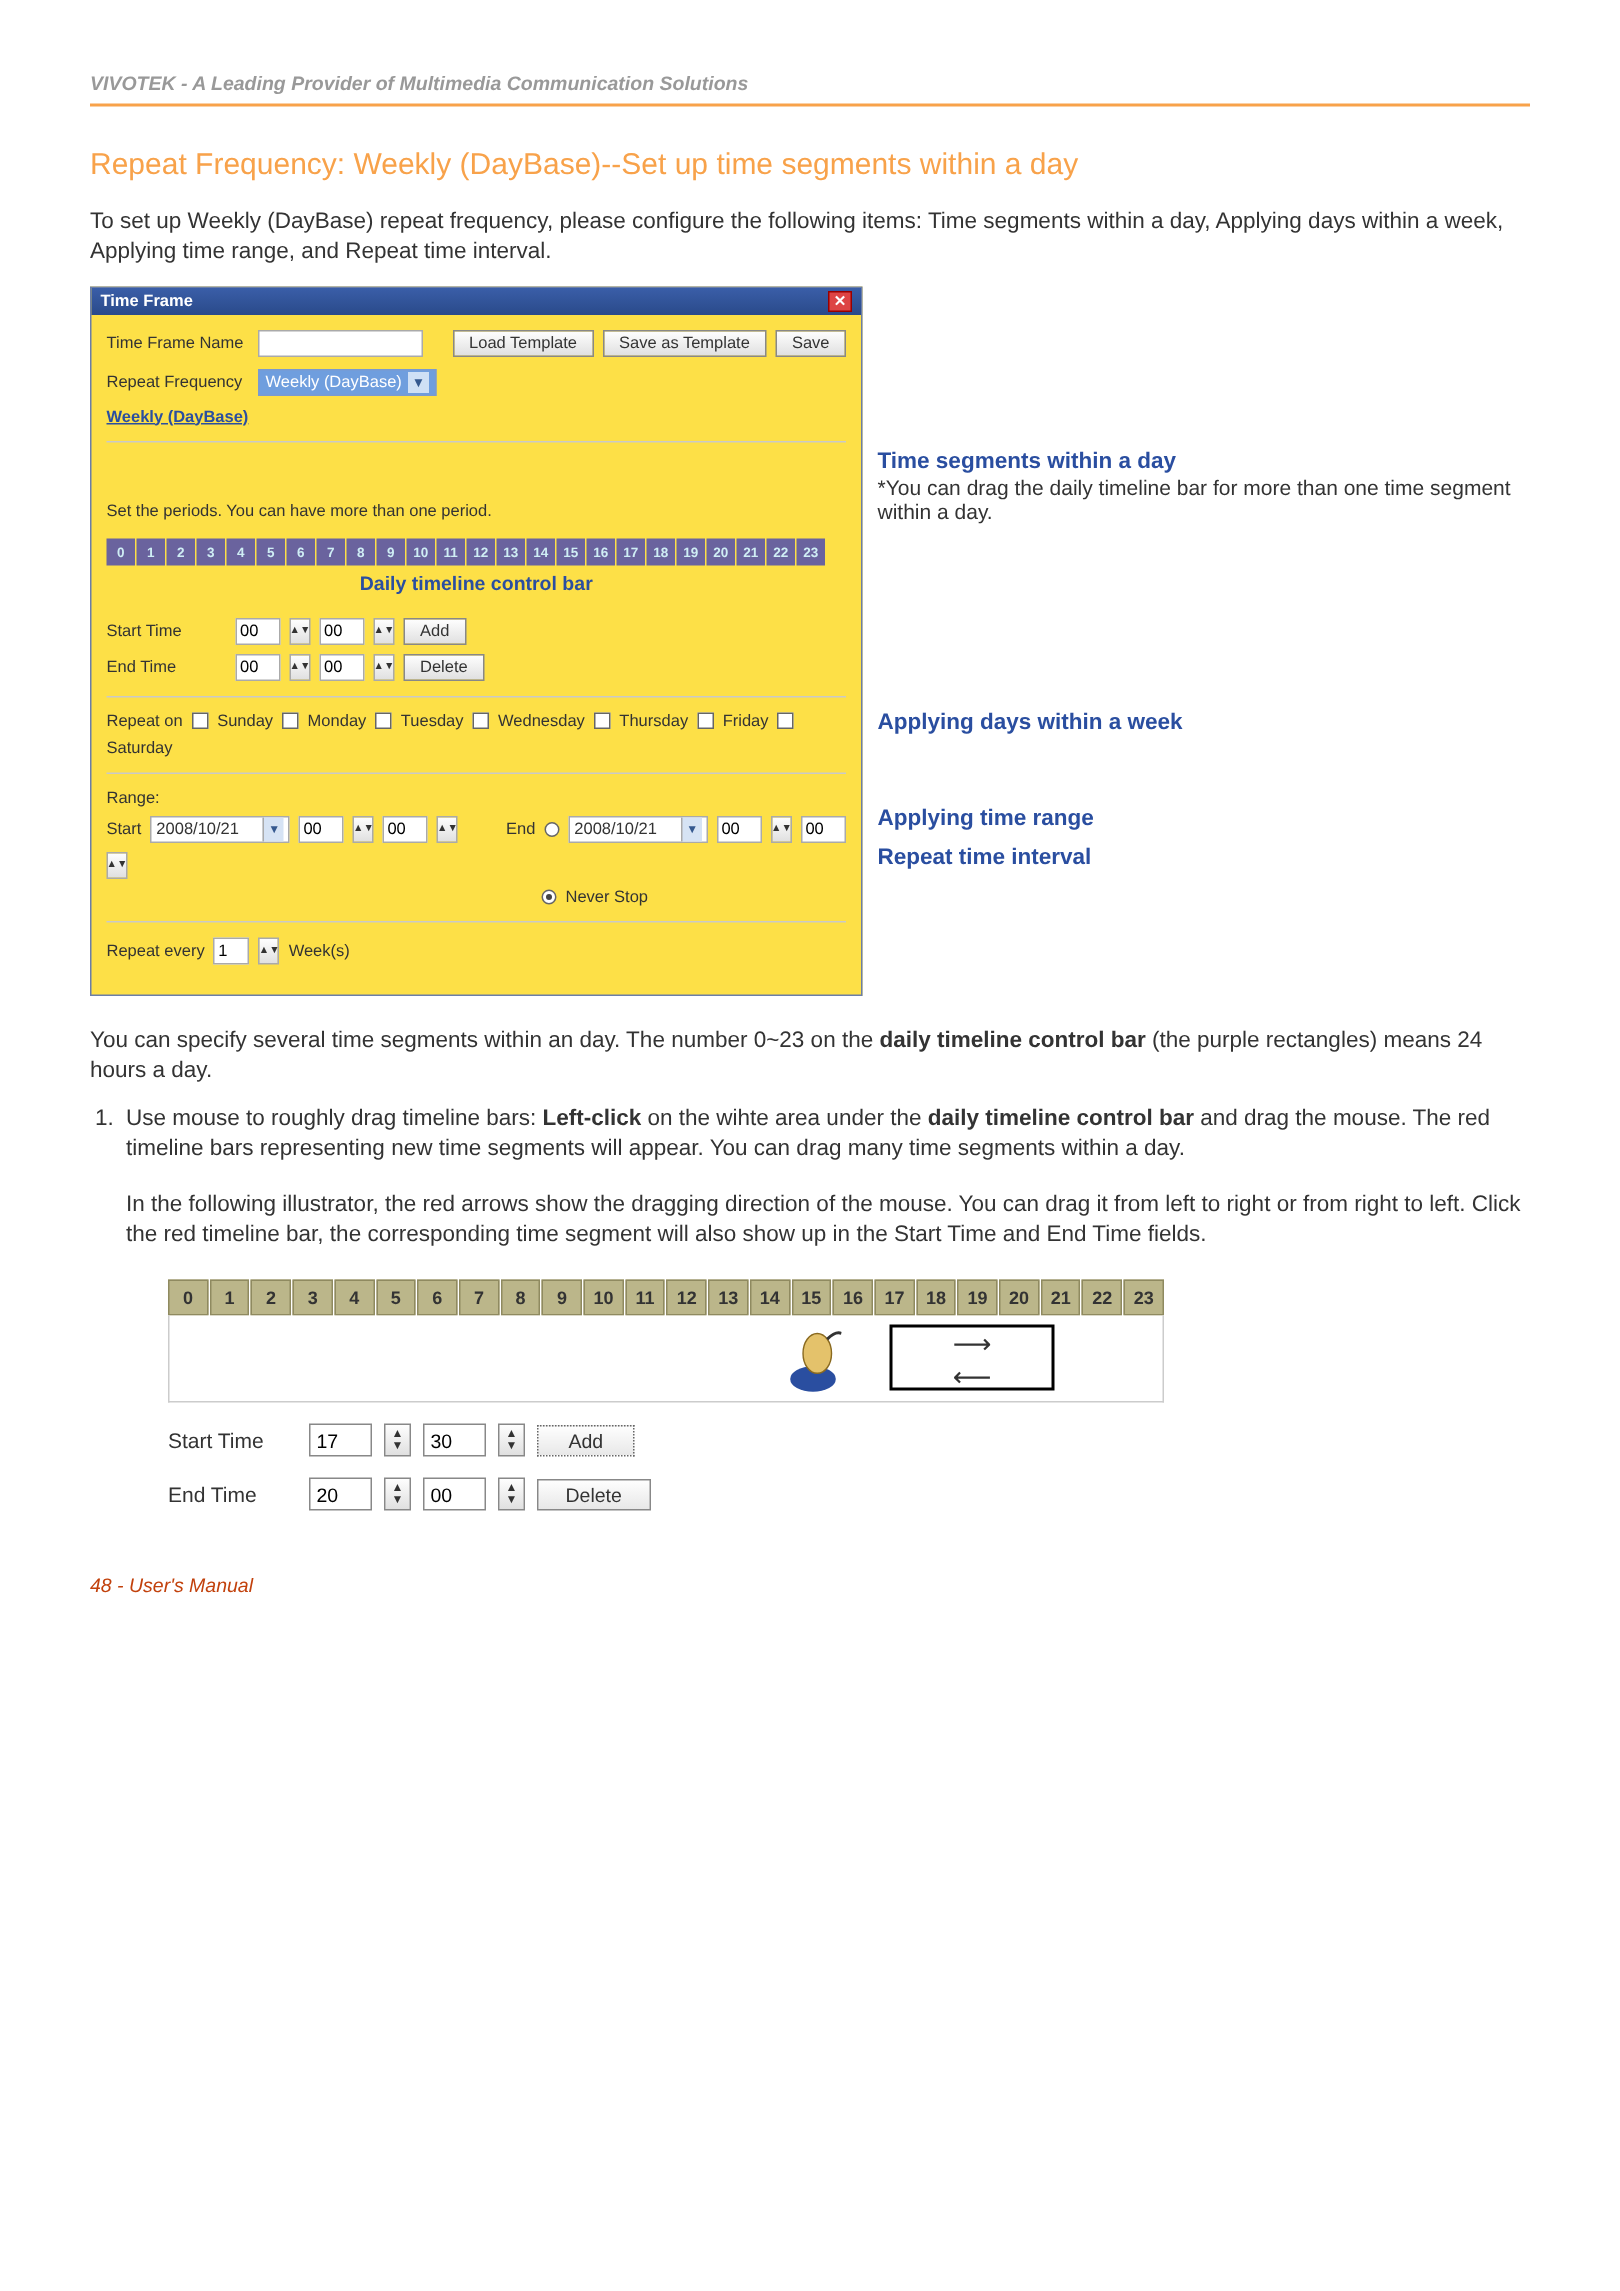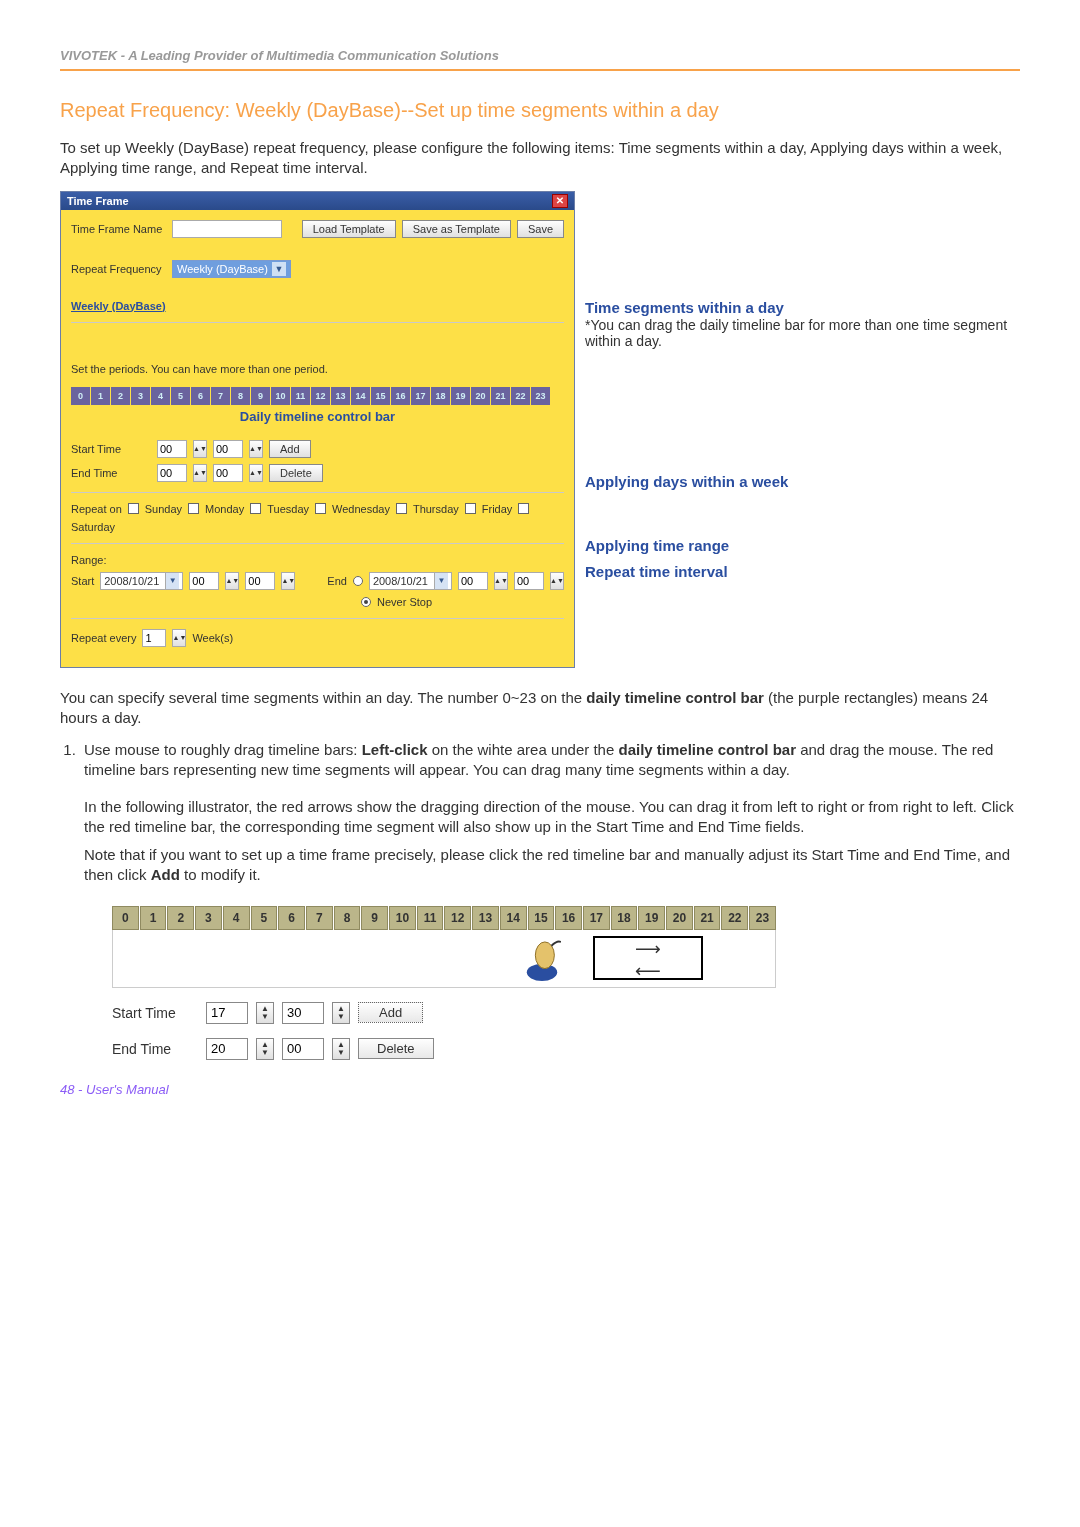--- a/index.html
+++ b/index.html
@@ -61,21 +61,21 @@
   }
   .dlg-close {
     background: #d44;
     color: #fff;
     width: 16px; height: 14px;
     font-size: 10px;
     display: flex; align-items: center; justify-content: center;
     border: 1px solid #900;
   }
   .dlg-body { padding: 10px 10px 12px 10px; }
-  .dlg-row { display: flex; align-items: center; gap: 6px; margin-bottom: 22px; flex-wrap: wrap; }
+  .dlg-row { display: flex; align-items: center; gap: 6px; margin-bottom: 8px; flex-wrap: wrap; }
   .dlg-label { width: 95px; }
   .txt {
     border: 1px solid #aaa;
     background: #fff;
     height: 18px;
     width: 110px;
     font-size: 11px;
     padding: 0 3px;
   }
   .btn {
@@ -141,21 +141,21 @@
   .spinbtn {
     border: 1px solid #aaa; background: linear-gradient(#fefefe,#e0e0e0);
     width: 14px; height: 18px;
     display: inline-flex; flex-direction: column; font-size: 7px; line-height: 7px;
     align-items: center; justify-content: center;
   }
   .chkrow { display: flex; align-items: center; gap: 6px; flex-wrap: wrap; margin: 4px 0 8px 0; font-size: 11px;}
   .chk { width: 11px; height: 11px; border: 1px solid #666; background: #fff; display:inline-block; }
   .radio { width: 10px; height: 10px; border: 1px solid #666; border-radius: 50%; display:inline-block; background:#fff;}
   .radio.on::after{content:"";display:block;width:4px;height:4px;background:#444;border-radius:50%;margin:2px;}
-  .dropdown { border:1px solid #aaa;background:#fff;height:18px;font-size:11px;padding:0 3px;display:inline-flex;align-items:center;gap:6px;}
+  .dropdown { border:1px solid #aaa;background:#fff;height:18px;font-size:11px;padding:0 3px;display:inline-flex;align-items:center;gap:16px;}
   .dd-arrow{background:#d6e3f4;border-left:1px solid #aaa;width:14px;height:16px;display:inline-flex;align-items:center;justify-content:center;font-size:8px;color:#35598f;}
   
   .annot-col { flex: 1; position: relative; }
   .annot {
     position: absolute;
     color: #2a4ea0;
     font-weight: bold;
     font-size: 15px;
     line-height: 1.2;
   }
@@ -209,22 +209,22 @@
     display:flex; flex-direction:column; justify-content:space-around; align-items:center;
     font-size: 18px;
   }
   .big-timerow { display:flex; align-items:center; gap:8px; margin-top:14px; font-size:14px;}
   .big-timerow .lab { width: 86px; }
   .big-spin { border:1px solid #888;background:#fff;width:42px;height:22px;font-size:13px;padding:0 4px;}
   .big-spinbtn{border:1px solid #888;width:18px;height:22px;display:inline-flex;flex-direction:column;align-items:center;justify-content:center;font-size:8px;line-height:8px;background:linear-gradient(#fefefe,#e0e0e0);}
   .big-btn{border:1px dotted #666;background:linear-gradient(#fefefe,#e8e8e8);padding:2px 20px;font-size:13px;}
   .big-btn2{border:1px solid #888;background:linear-gradient(#fefefe,#e8e8e8);padding:2px 18px;font-size:13px;}
   .footer {
-    color:#8b5cf6; font-style: italic; font-size: 13px;
-    margin-top: 14px;
+    color:#c2410c; font-style: italic; font-size: 13px;
+    margin-top: 34px;
   }
 </style>
 </head>
 <body>
 <div class="page">
 
 <div class="header-line">VIVOTEK - A Leading Provider of Multimedia Communication Solutions</div>
 <hr class="hr-top">
 
 <div class="h-orange">Repeat Frequency: Weekly (DayBase)--Set up time segments within a day</div>
@@ -378,23 +378,20 @@
   <span>You can specify several time segments within an day. The number 0~23 on the </span><b>daily timeline control bar</b><span> (the purple rectangles) means 24 hours a day.</span>
 </div>
 
 
 <ol class="steps">
   <li>
     <span>Use mouse to roughly drag timeline bars: </span><b>Left-click</b><span> on the wihte area under the </span><b>daily timeline control bar</b><span> and drag the mouse. The red timeline bars representing new time segments will appear. You can drag many time segments within a day.</span>
   </li>
 </ol>
 <div class="step-sub">In the following illustrator, the red arrows show the dragging direction of the mouse. You can drag it from left to right or from right to left. Click the red timeline bar, the corresponding time segment will also show up in the Start Time and End Time fields.</div>
-<div class="step-sub">
-  <span>Note that if you want to set up a time frame precisely, please click the red timeline bar and manually adjust its Start Time and End Time, and then click </span><b>Add</b><span> to modify it.</span>
-</div>
 
 <div class="big-tl-wrap">
   <div class="hourscale-lg">
     <span class="cell">0</span>
     <span class="cell">1</span>
     <span class="cell">2</span>
     <span class="cell">3</span>
     <span class="cell">4</span>
     <span class="cell">5</span>
     <span class="cell">6</span>

